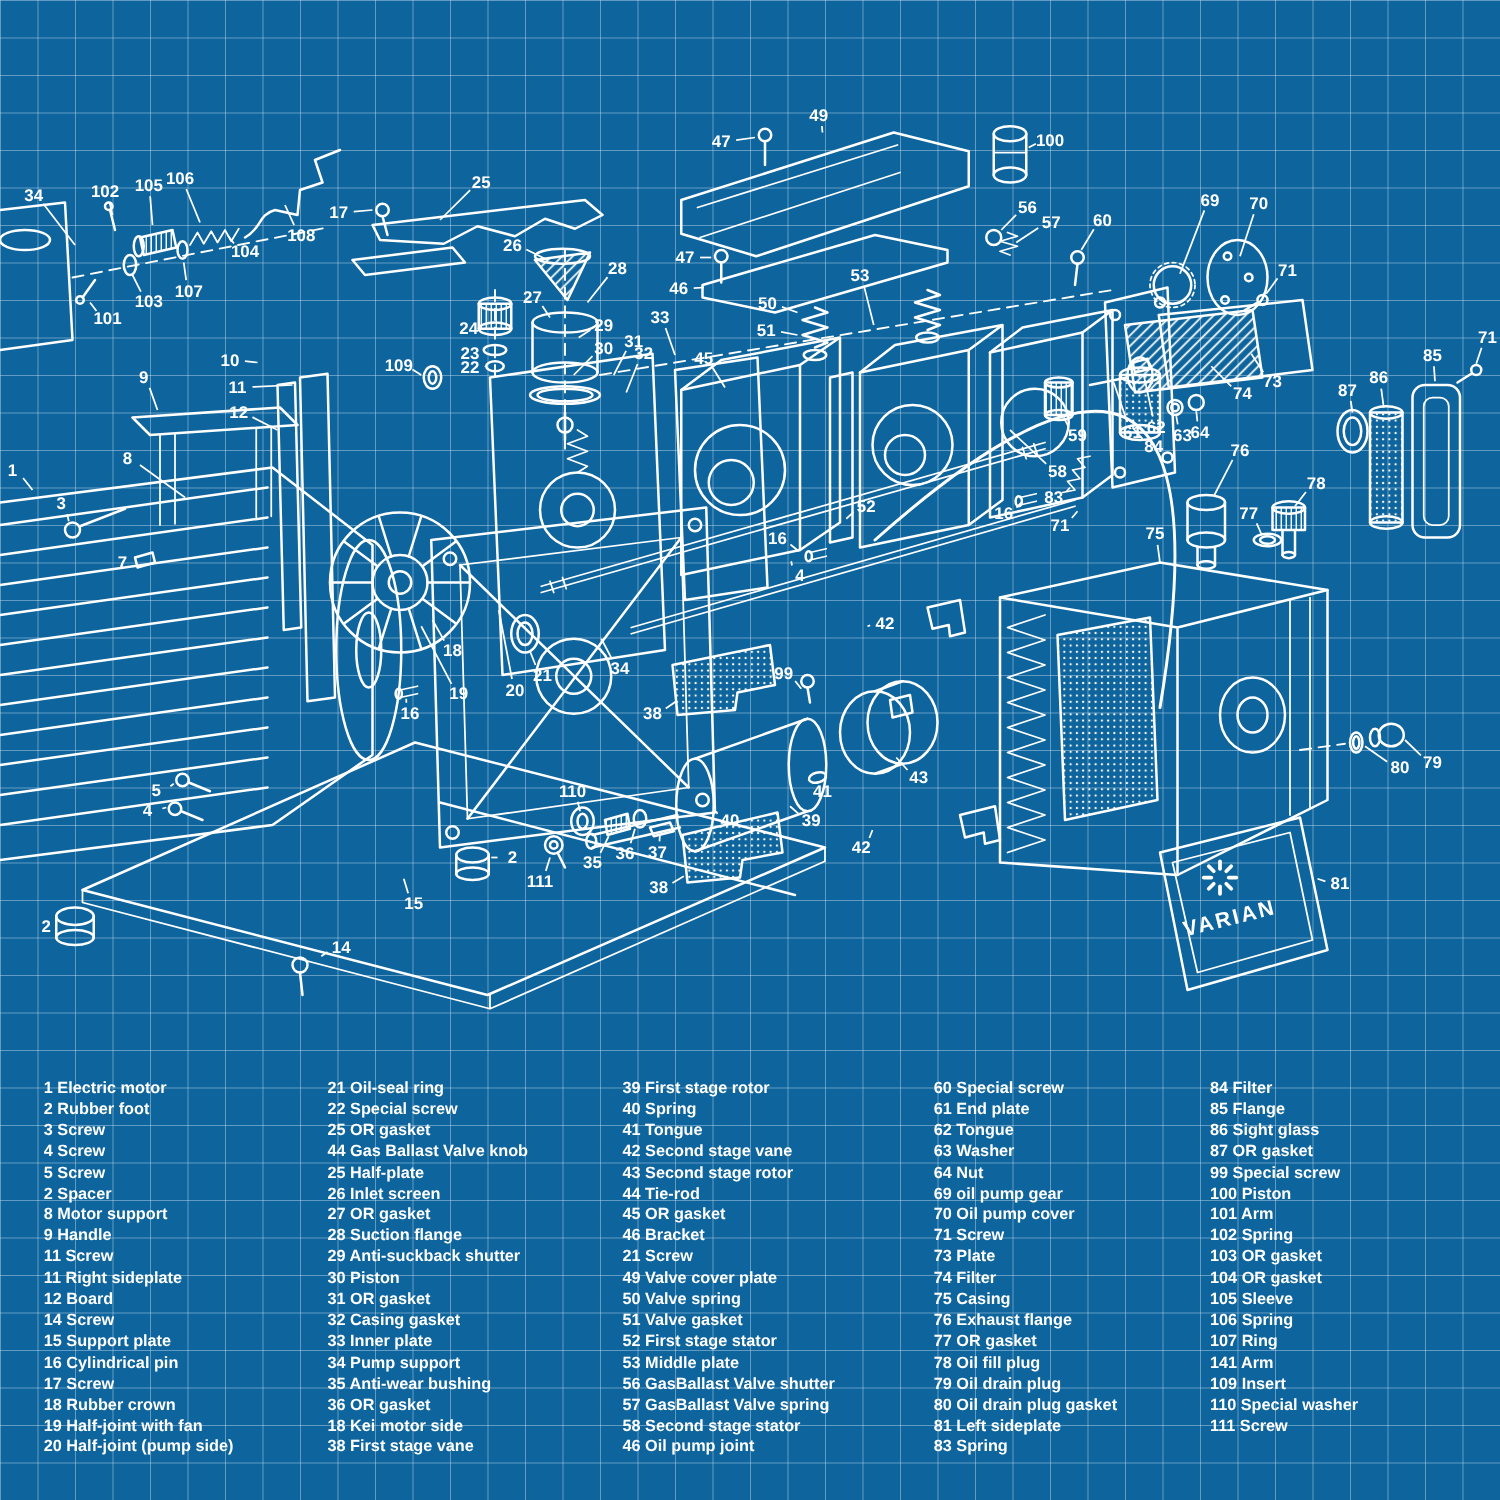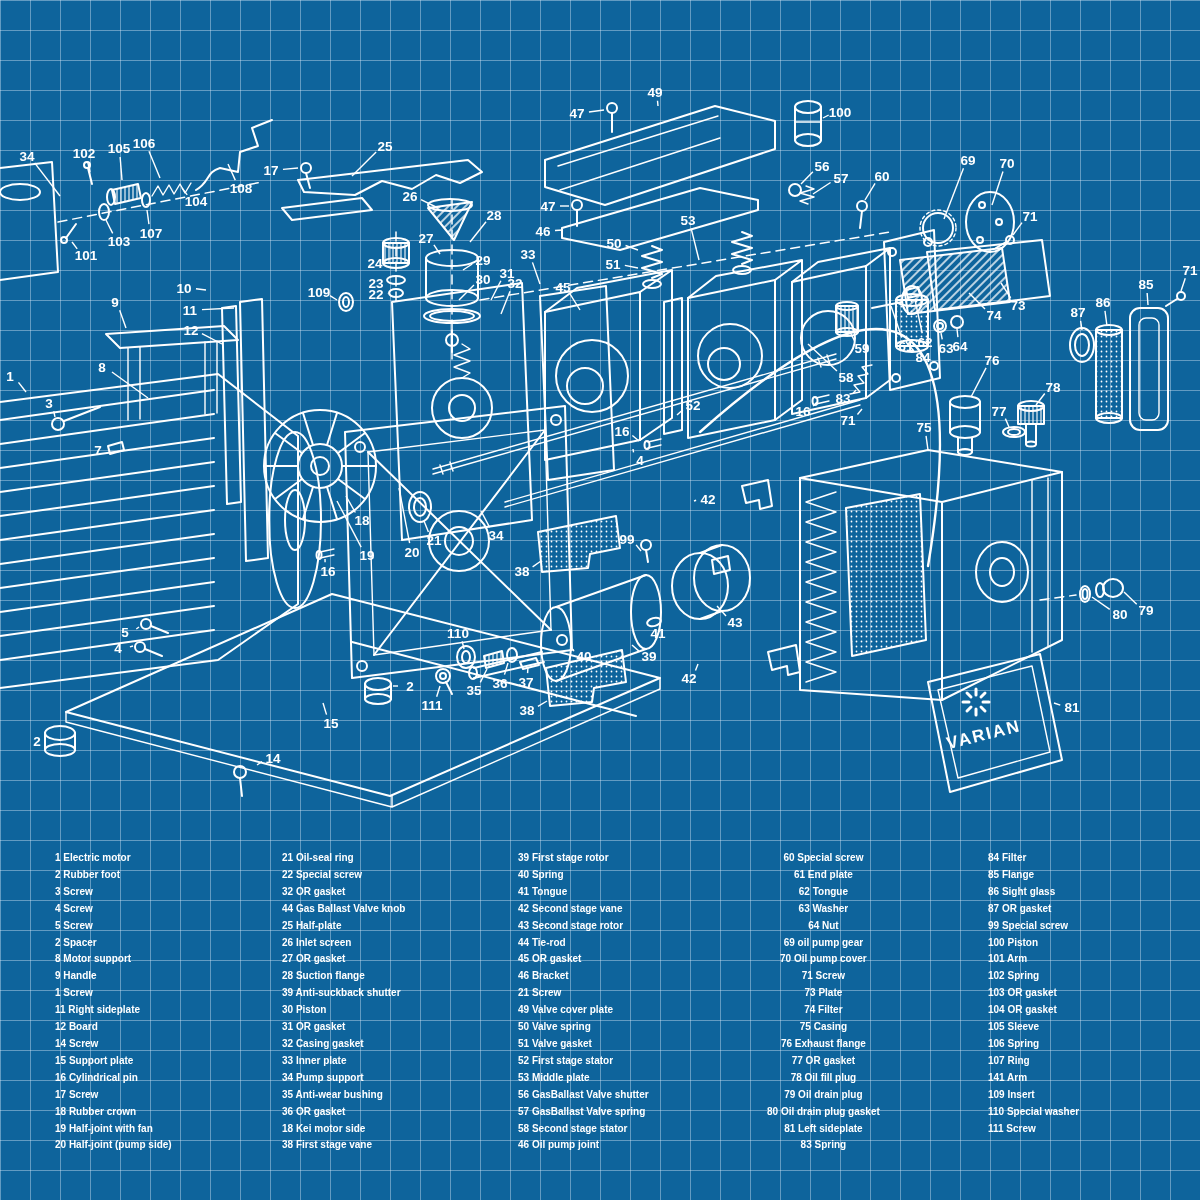--- a/index.html
+++ b/index.html
@@ -14,22 +14,22 @@
   }
   svg{position:absolute;left:0;top:0;}
   .art{stroke:#fff;stroke-width:2;fill:none;stroke-linecap:round;stroke-linejoin:round;}
   .art .thin{stroke-width:1.4;}
   .art .dash{stroke-dasharray:9 6;stroke-width:1.5;}
   .art text{fill:#fff;stroke:none;}
   .callouts text{fill:#fff;stroke:none;font-family:"Liberation Sans",sans-serif;
     font-weight:bold;font-size:13.5px;text-anchor:middle;}
   .callouts line{stroke:#fff;stroke-width:1.4;}
   #parts-list{position:absolute;left:0;top:846px;width:1200px;height:354px;color:#fff;}
-  .plcol{position:absolute;top:4px;white-space:nowrap;line-height:16.9px;
-    font-size:10px;font-weight:bold;margin-left:20px;}
+  .plcol{position:absolute;top:16px;white-space:nowrap;line-height:16.9px;
+    font-size:13px;font-weight:bold;}
 </style>
 </head>
 <body>
 
 <div class="stage" style="--bg: #0e649c;">
   <svg id="diagram" width="1200" height="1200" viewBox="0 0 1200 1200">
     <defs>
       <pattern id="hatch" width="6" height="6" patternUnits="userSpaceOnUse" patternTransform="rotate(45)">
         <line x1="1" y1="0" x2="1" y2="6" stroke="#fff" stroke-width="1.4"></line>
       </pattern>
@@ -610,41 +610,41 @@
   <div id="parts-list">
       <div class="plcol" style="left: 35px;">
         <div>1 Electric motor</div>
         <div>2 Rubber foot</div>
         <div>3 Screw</div>
         <div>4 Screw</div>
         <div>5 Screw</div>
         <div>2 Spacer</div>
         <div>8 Motor support</div>
         <div>9 Handle</div>
-        <div>1 Screw</div>
+        <div>11 Screw</div>
         <div>11 Right sideplate</div>
         <div>12 Board</div>
         <div>14 Screw</div>
         <div>15 Support plate</div>
         <div>16 Cylindrical pin</div>
         <div>17 Screw</div>
         <div>18 Rubber crown</div>
         <div>19 Half-joint with fan</div>
         <div>20 Half-joint (pump side)</div>
       </div>
       <div class="plcol" style="left: 262px;">
         <div>21 Oil-seal ring</div>
         <div>22 Special screw</div>
-        <div>32 OR gasket</div>
+        <div>25 OR gasket</div>
         <div>44 Gas Ballast Valve knob</div>
         <div>25 Half-plate</div>
         <div>26 Inlet screen</div>
         <div>27 OR gasket</div>
         <div>28 Suction flange</div>
-        <div>39 Anti-suckback shutter</div>
+        <div>29 Anti-suckback shutter</div>
         <div>30 Piston</div>
         <div>31 OR gasket</div>
         <div>32 Casing gasket</div>
         <div>33 Inner plate</div>
         <div>34 Pump support</div>
         <div>35 Anti-wear bushing</div>
         <div>36 OR gasket</div>
         <div>18 Kei motor side</div>
         <div>38 First stage vane</div>
       </div>
@@ -661,21 +661,21 @@
         <div>49 Valve cover plate</div>
         <div>50 Valve spring</div>
         <div>51 Valve gasket</div>
         <div>52 First stage stator</div>
         <div>53 Middle plate</div>
         <div>56 GasBallast Valve shutter</div>
         <div>57 GasBallast Valve spring</div>
         <div>58 Second stage stator</div>
         <div>46 Oil pump joint</div>
       </div>
-      <div class="plcol" style="left: 747px; text-align: center;">
+      <div class="plcol" style="left: 747px;">
         <div>60 Special screw</div>
         <div>61 End plate</div>
         <div>62 Tongue</div>
         <div>63 Washer</div>
         <div>64 Nut</div>
         <div>69 oil pump gear</div>
         <div>70 Oil pump cover</div>
         <div>71 Screw</div>
         <div>73 Plate</div>
         <div>74 Filter</div>

